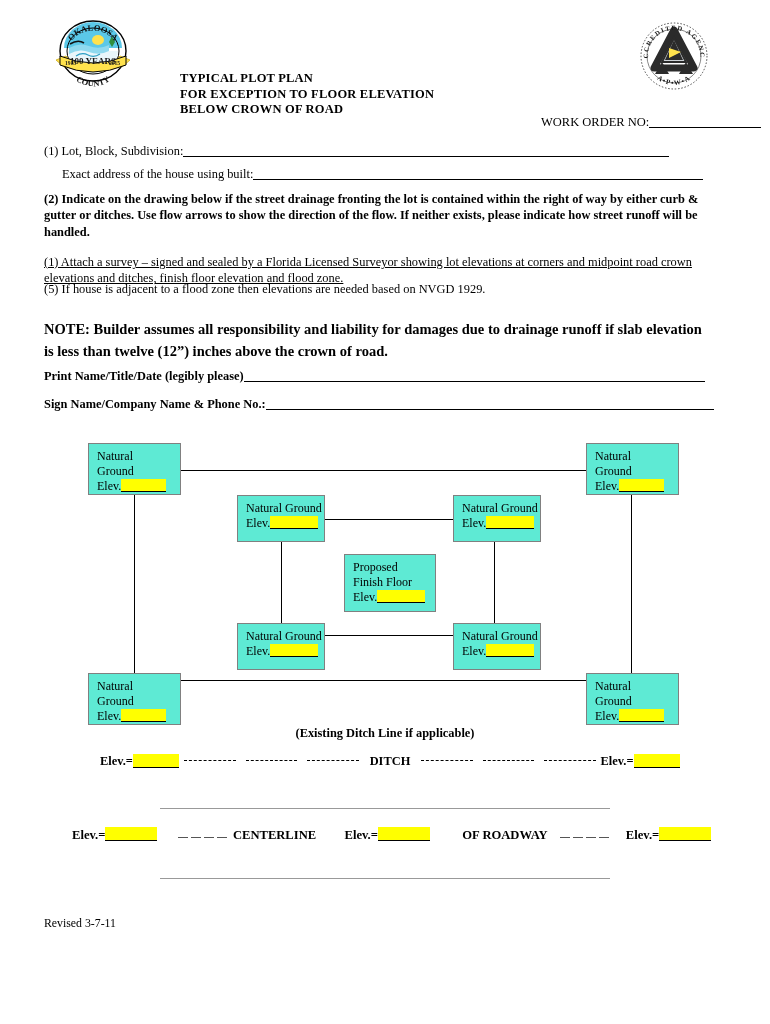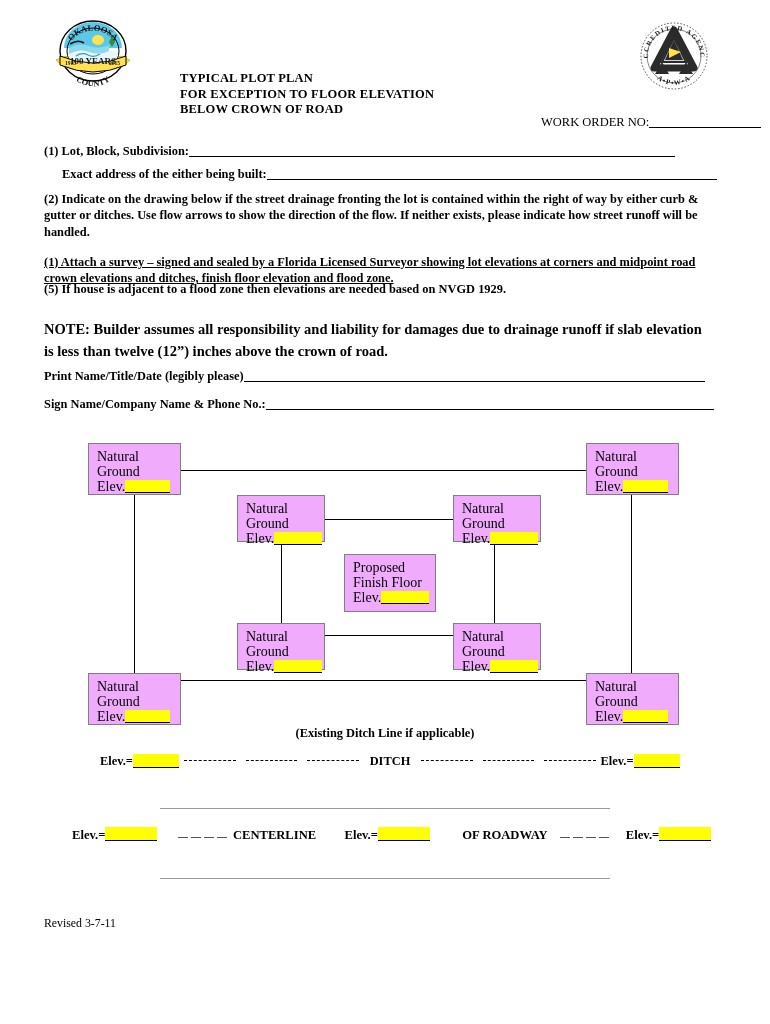--- a/index.html
+++ b/index.html
@@ -57,21 +57,21 @@
     border-bottom: 1px solid #000;
     height: 12px;
     vertical-align: -2px;
   }
 
   
   .item {
     position: absolute;
     font-size: 12.4px;
     line-height: 16.4px;
-    font-weight: bold;
+    font-weight: normal;
   }
   .item-1 { left: 44px; top: 143px; width: 684px; }
   .item-1b { left: 62px; top: 166px; width: 666px; }
   .item-2 { left: 44px; top: 191px; width: 684px; font-weight: bold; }
   .item-3 { left: 44px; top: 240px; width: 684px; }
   .item-4 { left: 44px; top: 254px; width: 684px; text-decoration: underline; }
   .item-5 { left: 44px; top: 281px; width: 684px; }
 
   .fill-line {
     display: inline-block;
@@ -113,23 +113,23 @@
   
   .diagram {
     position: absolute;
     left: 0; top: 430px;
     width: 770px;
     height: 340px;
   }
   .gbox {
     position: absolute;
     border: 1px solid #808080;
-    background: #f0abfc;
+    background: #5eead4;
     box-sizing: border-box;
-    font-size: 14px;
+    font-size: 12px;
     line-height: 15.2px;
     padding: 5px 0 4px 8px;
     z-index: 3;
   }
   .gbox .hl {
     display: inline-block;
     background: #ffff00;
     border-bottom: 1px solid #000;
     height: 12px;
     vertical-align: -2px;
@@ -290,21 +290,21 @@
 
   <div class="work-order">
     <span>WORK ORDER NO:</span><span class="blank"></span>
   </div>
 
   <div class="item item-1">
     <span>(1)  Lot, Block, Subdivision:</span><span class="fill-line fl-1"></span>
   </div>
 
   <div class="item item-1b">
-    <span>Exact address of the either being built:</span><span class="fill-line fl-2"></span>
+    <span>Exact address of the house using built:</span><span class="fill-line fl-2"></span>
   </div>
 
   <div class="item item-2">(2)  Indicate on the drawing below if the street drainage fronting the lot is contained within the right of way by either curb &amp; gutter or ditches.  Use flow arrows to show the direction of the flow.  If neither exists, please indicate how street runoff will be handled.</div>
   <div class="item item-4">(1)  Attach a survey – signed and sealed by a Florida Licensed Surveyor showing lot elevations at corners and midpoint road crown elevations and ditches, finish floor elevation and flood zone.</div>
   <div class="item item-5">(5)  If house is adjacent to a flood zone then elevations are needed based on NVGD 1929.</div>
 
   <div class="note">NOTE: Builder assumes all responsibility and liability for damages due to drainage runoff if slab elevation is less than twelve (12”) inches above the crown of road.</div>
 
   <div class="sig sig-1">
     <span>Print Name/Title/Date (legibly please)</span><span class="blank sb-1"></span>

